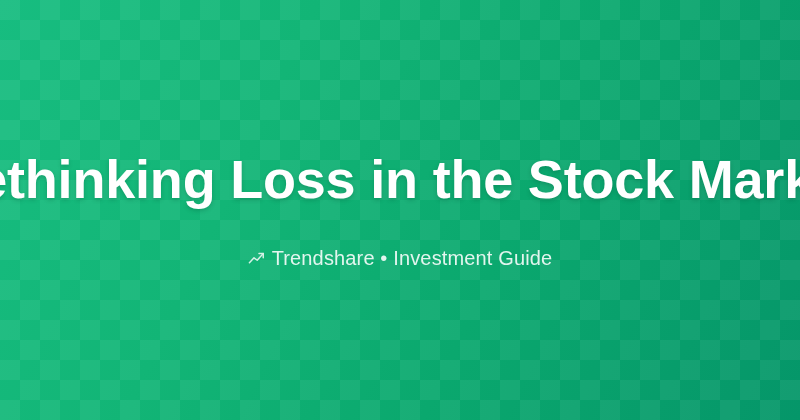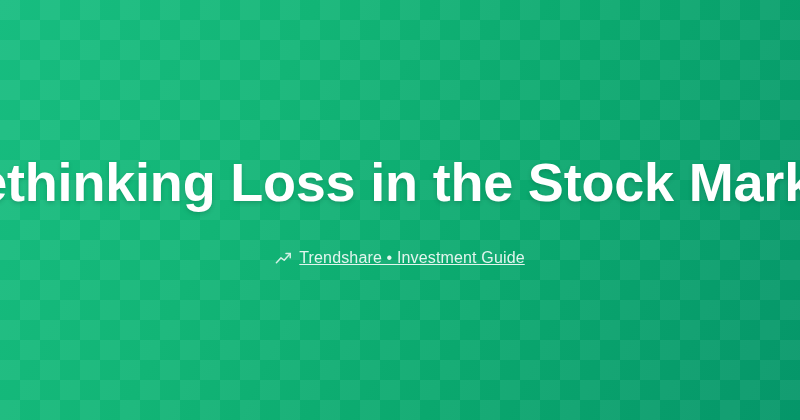--- a/index.html
+++ b/index.html
@@ -108,24 +108,23 @@
   #chart-line-icon {
     display: block;
     width: 17px;
     height: 17px;
     opacity: 0.82;
     flex: none;
   }
 
   #subtitle-text {
     color: rgba(255, 255, 255, 0.88);
-    font-size: 16px;
+    font-size: 20px;
     font-weight: normal;
     letter-spacing: 0.15px;
-    text-decoration: underline;
   }
 </style>
 </head>
 <body>
 
 <div id="banner">
 
   <div id="pattern"></div>
   <div id="pattern-offset"></div>
 

